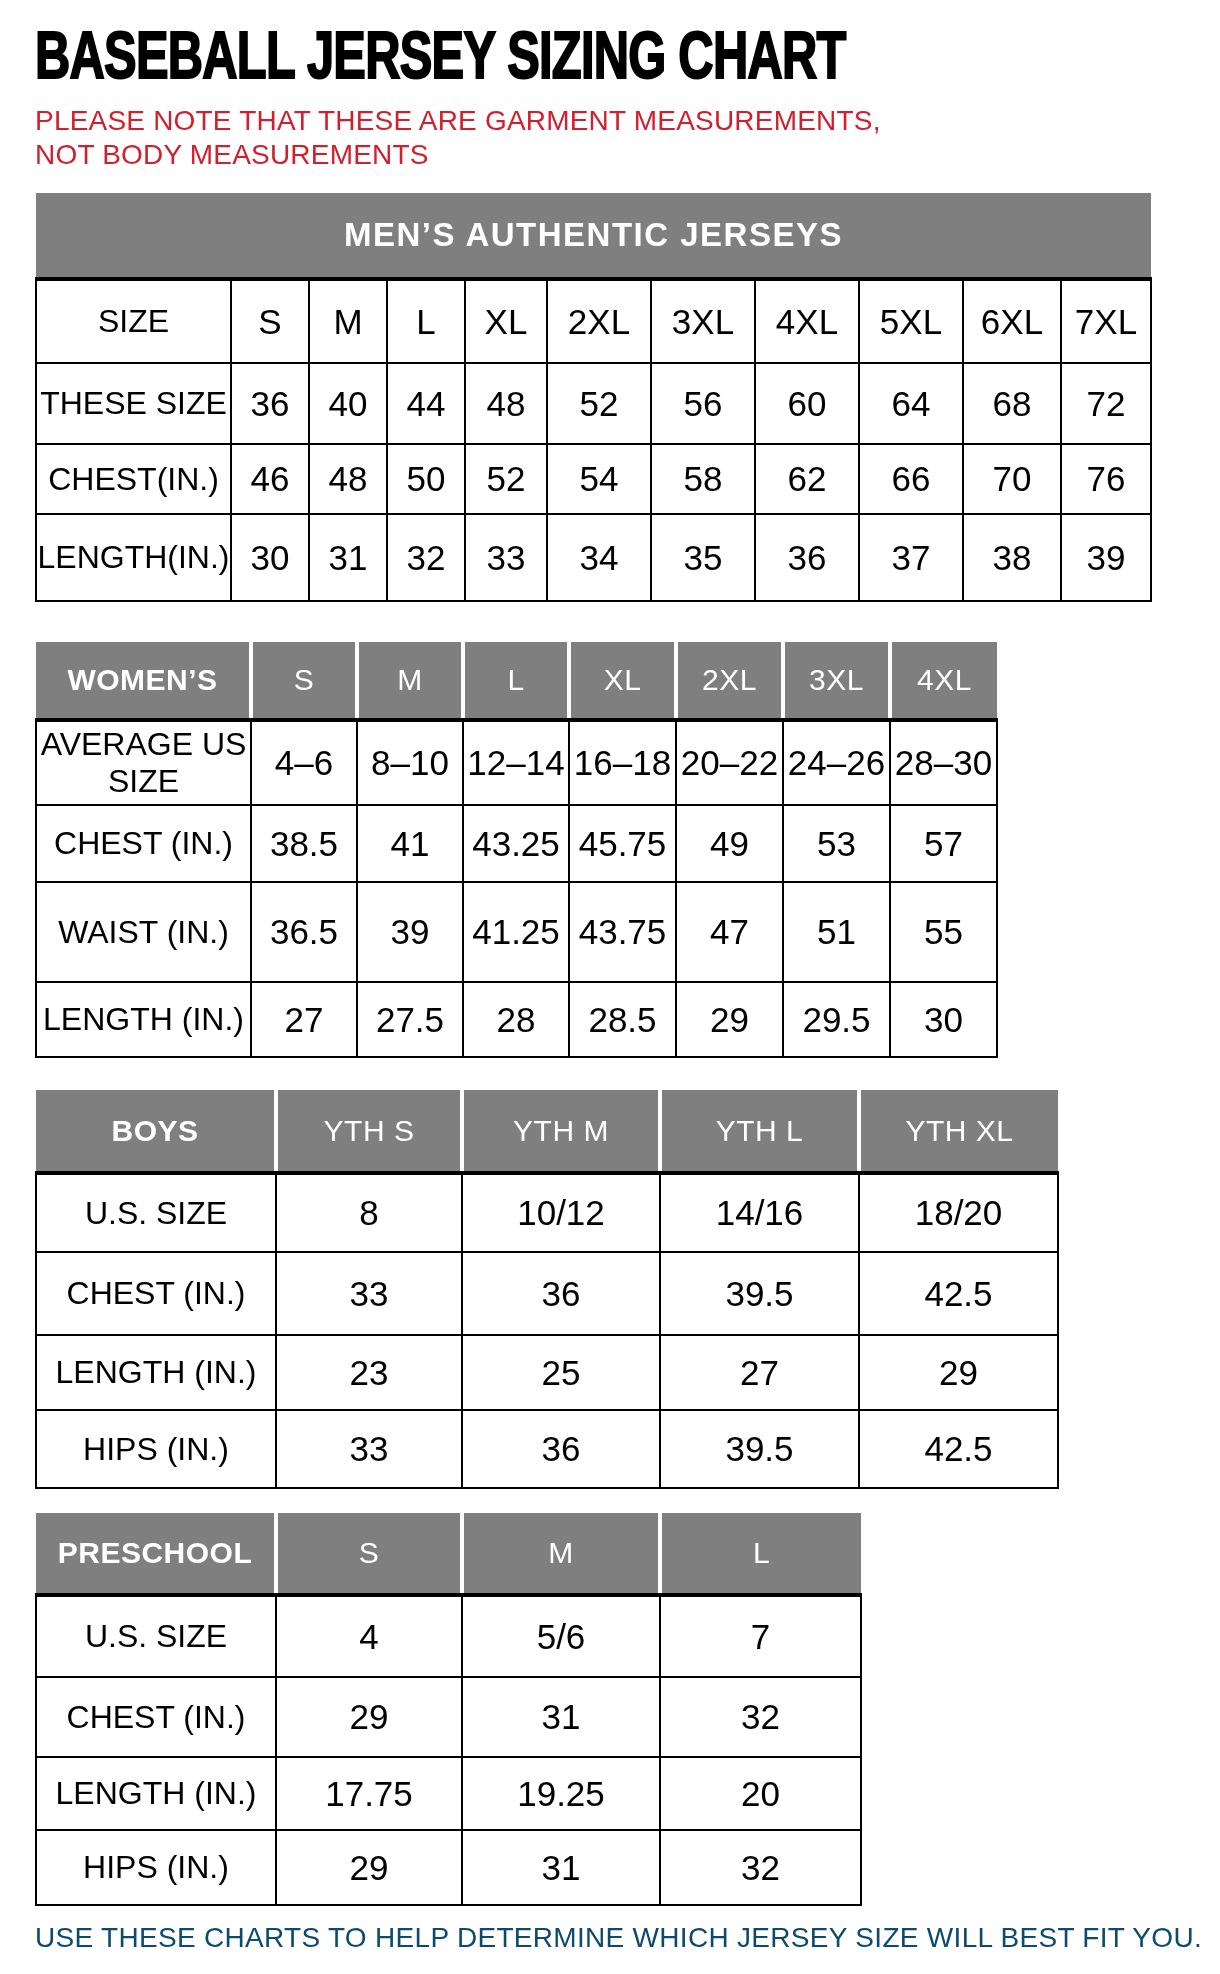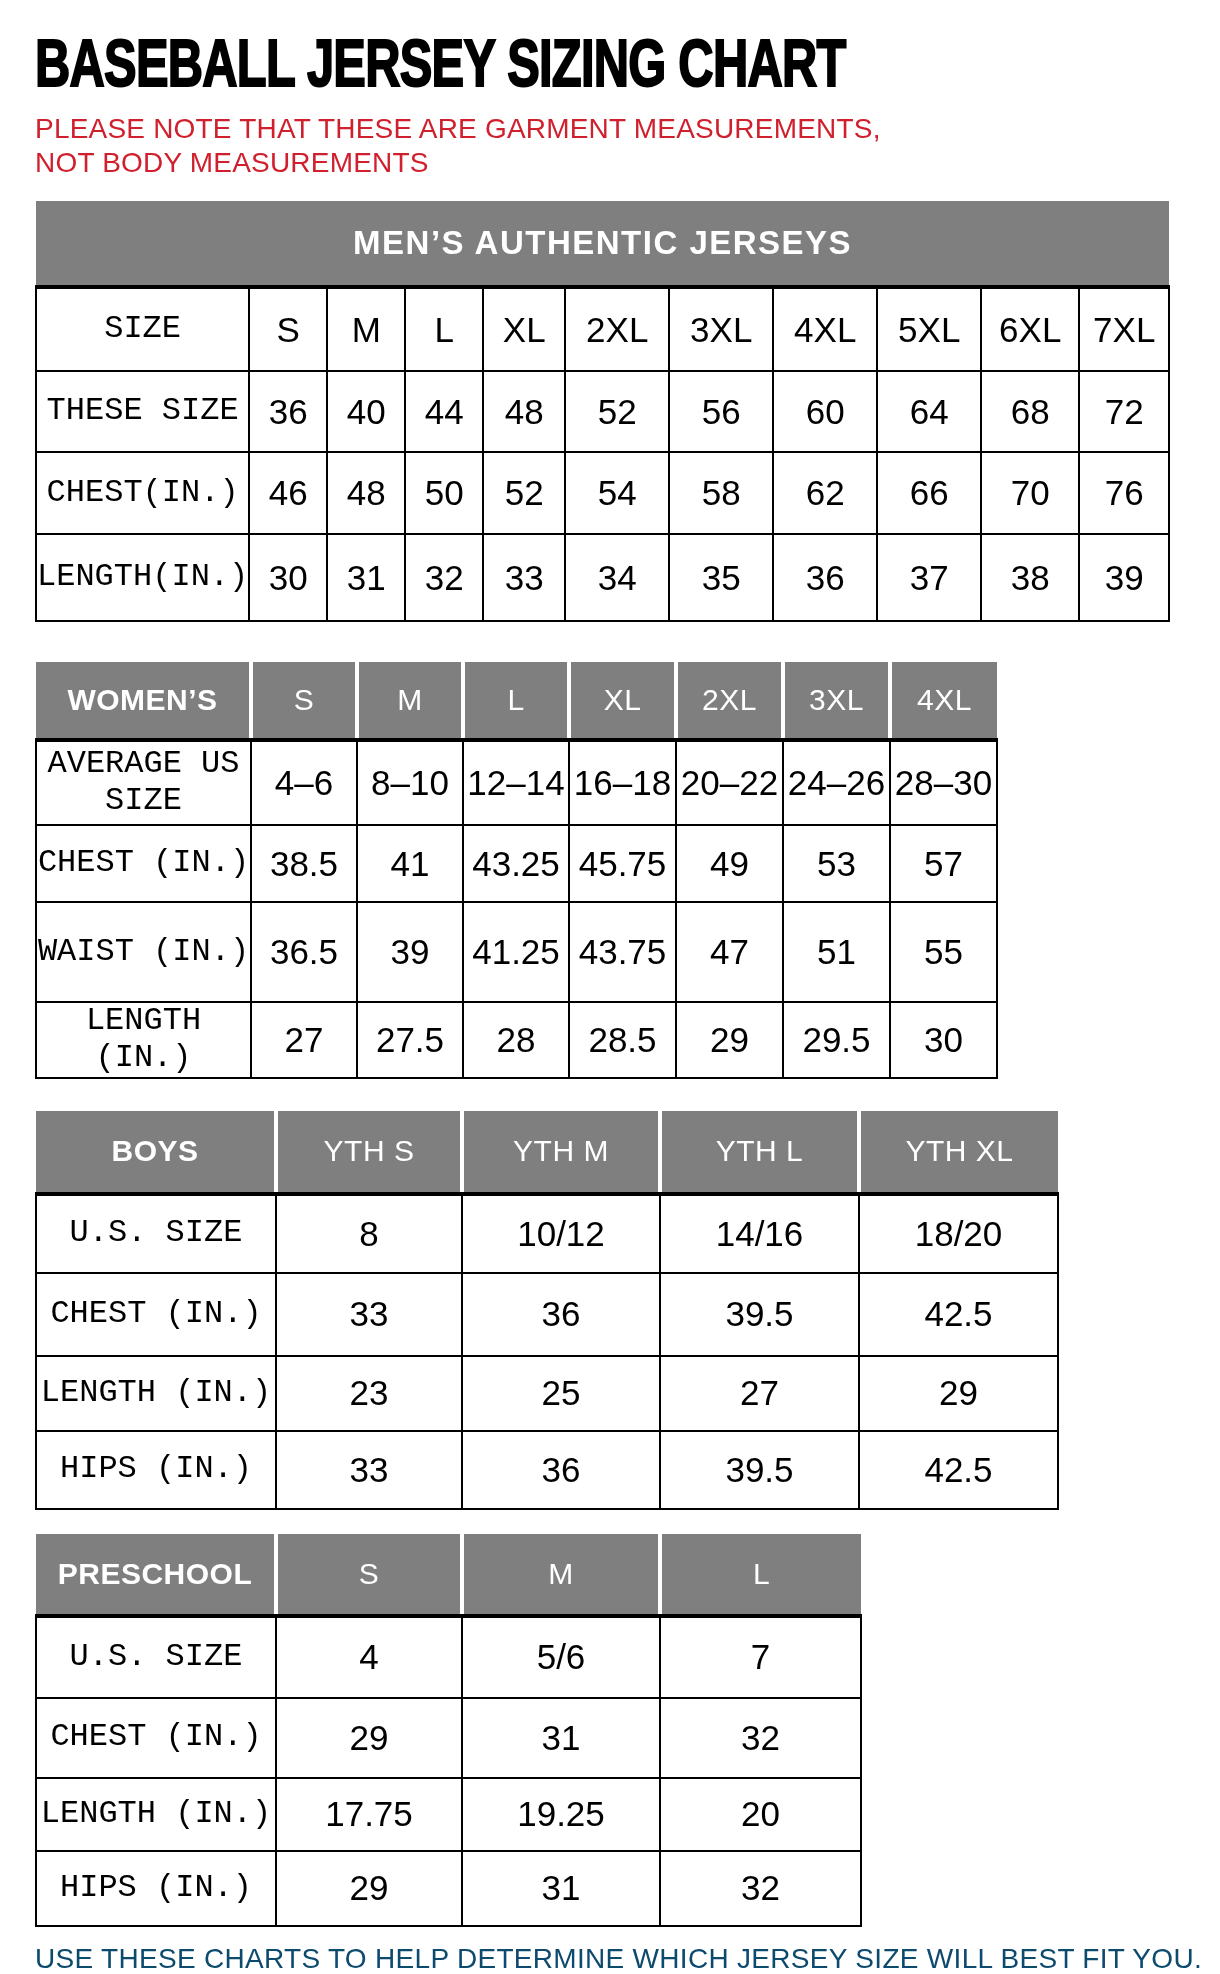--- a/index.html
+++ b/index.html
@@ -1,27 +1,27 @@
 <!DOCTYPE html>
 <html><head>
 <meta charset="utf-8">
 <style>
   html,body{margin:0;padding:0;background:#fff;}
   body{width:1220px;height:1974px;font-family:"Liberation Sans",sans-serif;color:#000;overflow:hidden;}
-  .page{padding:30px 35px 0 35px;}
+  .page{padding:22px 35px 0 35px;}
 
   .title{font-size:66px;font-weight:bold;line-height:1;letter-spacing:-1px;
          -webkit-text-stroke:2px #000;transform:scaleX(0.74);transform-origin:left bottom;
          white-space:nowrap;margin:0;}
   .note{color:#d0202e;font-size:28px;line-height:1.2;max-width:880px;margin-top:16px;letter-spacing:0.2px;}
   .footer-note{color:#0c4a6e;font-size:28px;margin-top:16px;white-space:nowrap;letter-spacing:0.3px;}
 
   table.st{border-collapse:collapse;table-layout:fixed;}
   table.st td{border:2px solid #000;text-align:center;font-size:35px;padding:0;background:#fff;}
-  table.st td.lb{font-size:32px;line-height:1.15;font-family:Liberation Mono, monospace;}
+  table.st td.lb{font-size:32px;line-height:1.15;}
   table.st th{background:#7f7f7f;color:#fff;font-weight:normal;text-align:center;
               border:none;border-left:4px solid #fff;border-bottom:4px solid #000;padding:0;}
   table.st th:first-child{border-left:none;font-weight:bold;}
   th.men-title{font-size:33px;letter-spacing:1.5px;}
   th.colh{font-size:30px;letter-spacing:0.5px;}
 
   .mt-men{margin-top:22px;}
   .mt-women{margin-top:40px;}
   .mt-boys{margin-top:32px;}
   .mt-pre{margin-top:24px;}
@@ -72,21 +72,21 @@
       <td>40</td>
       <td>44</td>
       <td>48</td>
       <td>52</td>
       <td>56</td>
       <td>60</td>
       <td>64</td>
       <td>68</td>
       <td>72</td>
     </tr>
-    <tr style="height:82px">
+    <tr style="height:70px">
       <td class="lb">CHEST(IN.)</td>
       <td>46</td>
       <td>48</td>
       <td>50</td>
       <td>52</td>
       <td>54</td>
       <td>58</td>
       <td>62</td>
       <td>66</td>
       <td>70</td>

